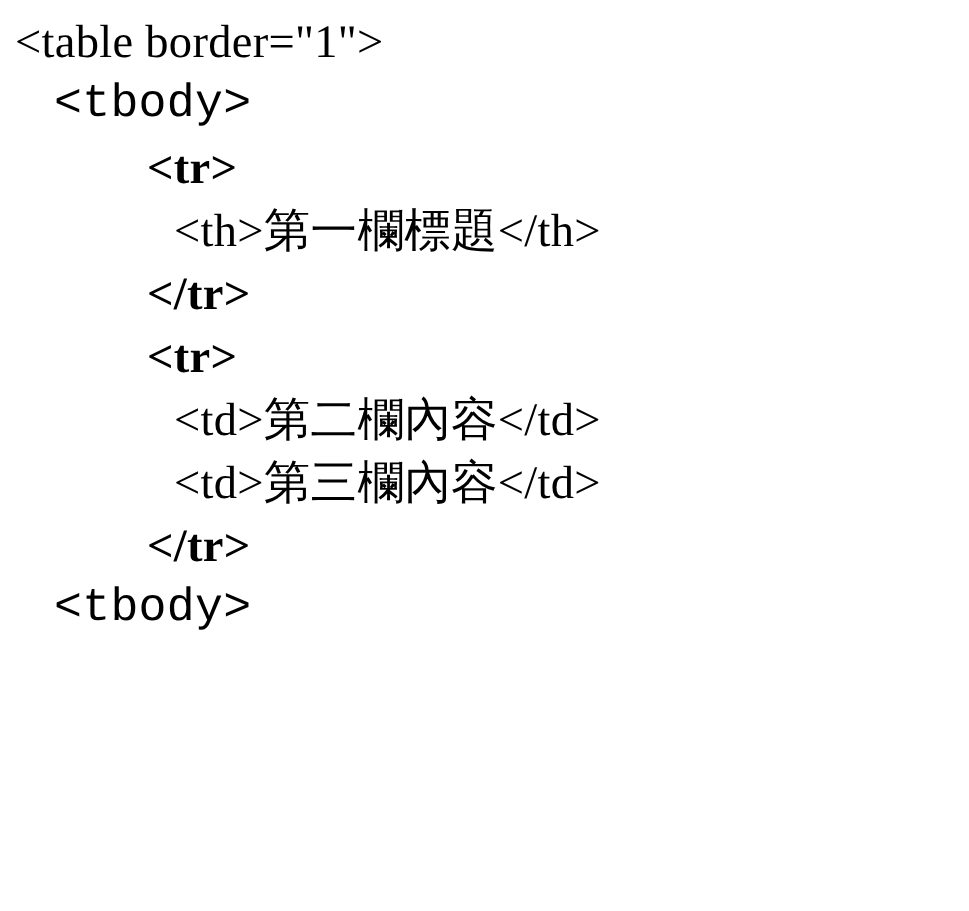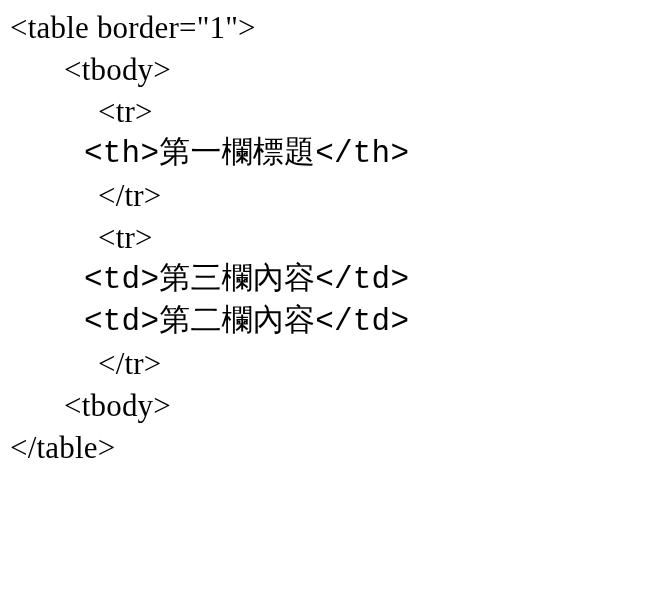--- a/index.html
+++ b/index.html
@@ -17,32 +17,31 @@
   .code-block {
     padding-top: 7px;
     font-size: 31px;
   }
   .code-line {
     line-height: 42px;
     white-space: pre;
     letter-spacing: 0.2px;
   }
   .indent-0 { padding-left: 10px; }
-  .indent-1 { padding-left: 64px; }
-  .indent-2 { padding-left: 98px; }
-  .indent-3 { padding-left: 84px; font-family: Liberation Mono, monospace; }
+  .indent-1 { padding-left: 36px; font-family: Liberation Mono, monospace; }
+  .indent-2 { padding-left: 98px; font-weight: bold; }
+  .indent-3 { padding-left: 116px; }
 </style>
 </head>
 <body>
 
 <div class="code-block" id="code-block">
     <div class="code-line indent-0">&lt;table border="1"&gt;</div>
     <div class="code-line indent-1">&lt;tbody&gt;</div>
     <div class="code-line indent-2">&lt;tr&gt;</div>
     <div class="code-line indent-3">&lt;th&gt;第一欄標題&lt;/th&gt;</div>
     <div class="code-line indent-2">&lt;/tr&gt;</div>
     <div class="code-line indent-2">&lt;tr&gt;</div>
+    <div class="code-line indent-3">&lt;td&gt;第二欄內容&lt;/td&gt;</div>
     <div class="code-line indent-3">&lt;td&gt;第三欄內容&lt;/td&gt;</div>
-    <div class="code-line indent-3">&lt;td&gt;第二欄內容&lt;/td&gt;</div>
     <div class="code-line indent-2">&lt;/tr&gt;</div>
     <div class="code-line indent-1">&lt;tbody&gt;</div>
-    <div class="code-line indent-0">&lt;/table&gt;</div>
   </div>
 
 </body></html>

